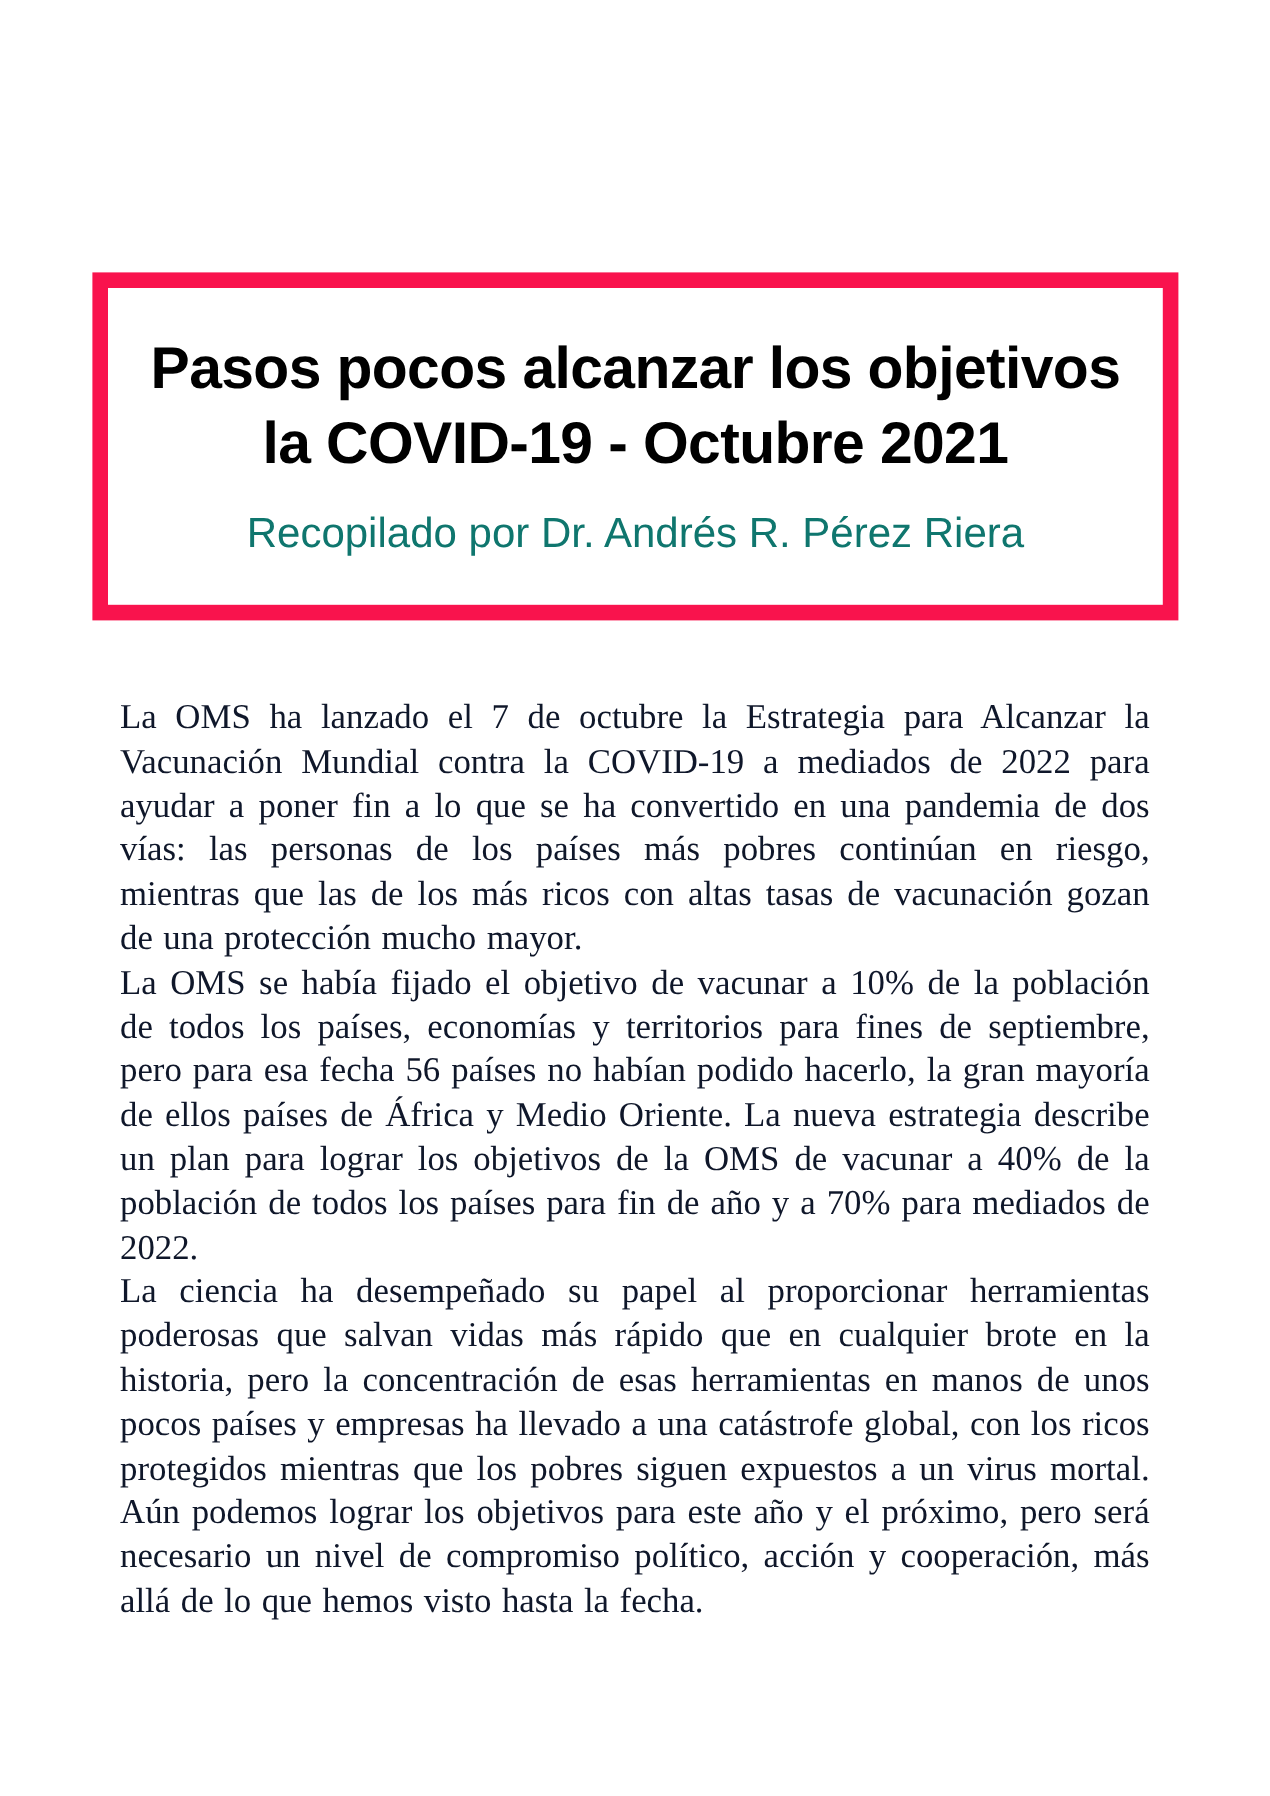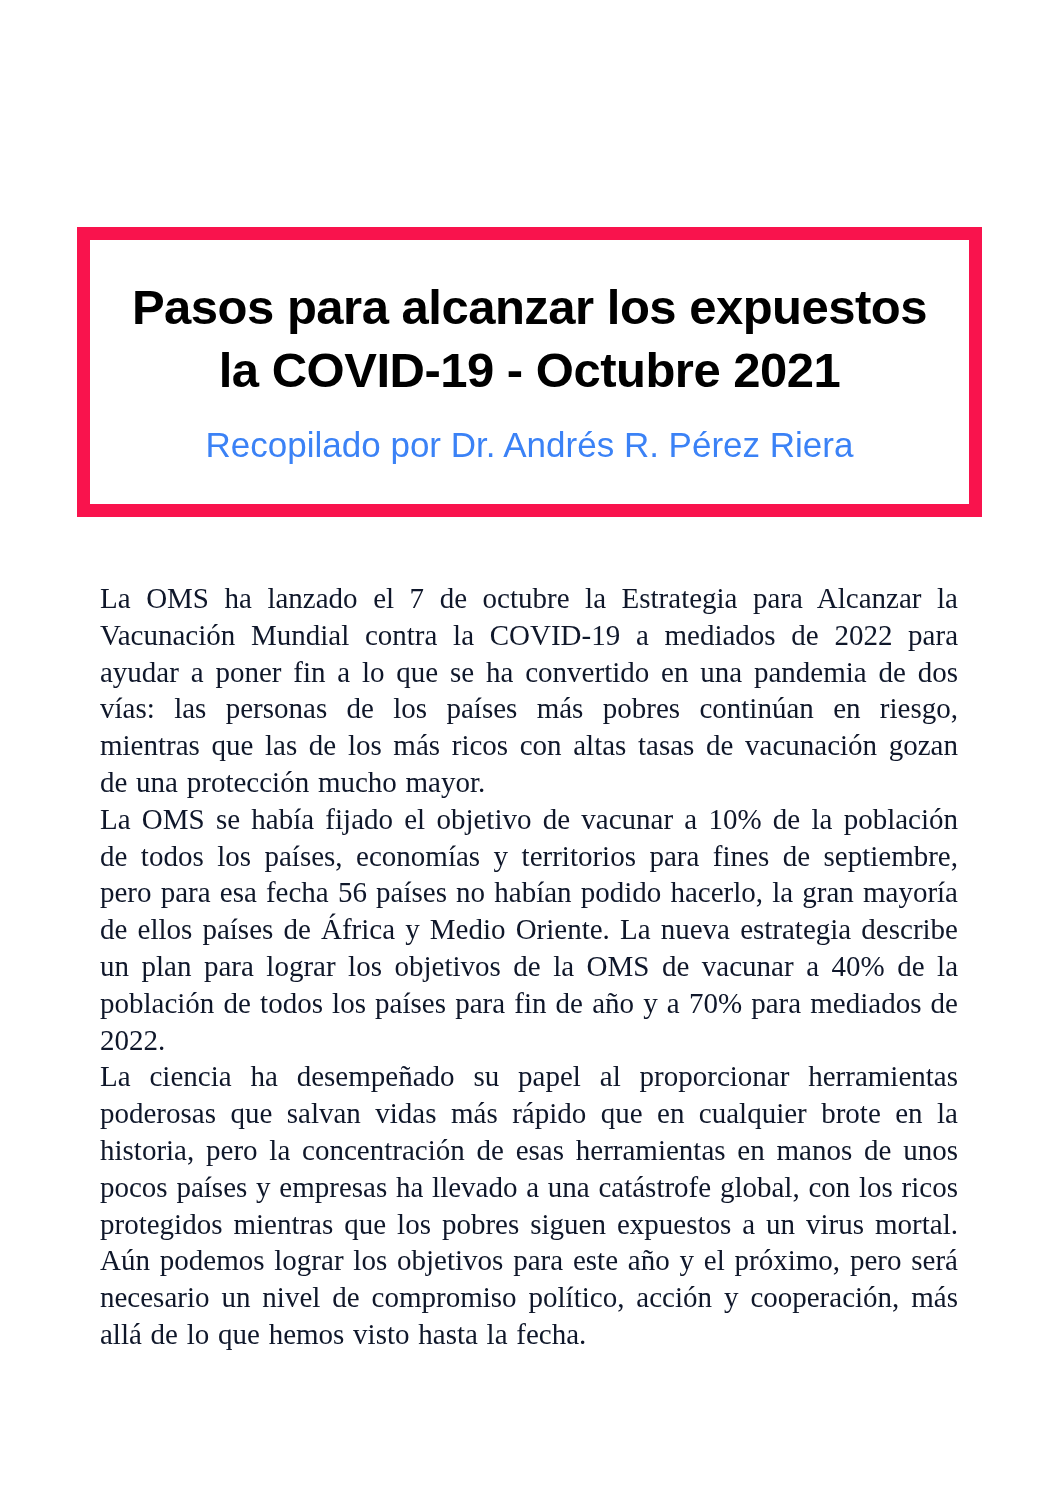--- a/index.html
+++ b/index.html
@@ -43,21 +43,21 @@
     letter-spacing: -0.5px;
     color: #000000;
     white-space: nowrap;
   }
   .subtitle-line {
     font-family: "Liberation Sans", sans-serif;
     font-weight: normal;
     font-size: 35px;
     line-height: 46px;
     margin-top: 20px;
-    color: #3b82f6;
+    color: #0f766e;
     white-space: nowrap;
   }
   .body-text {
     position: absolute;
     left: 100px;
     top: 580px;
     width: 858px;
     font-family: "Liberation Serif", "DejaVu Serif", serif;
     font-size: 29px;
     line-height: 36.8px;
@@ -69,21 +69,21 @@
     padding: 0;
     word-spacing: 1.5px;
   }
 </style>
 </head>
 <body>
 
 <div class="page">
 
   <div class="title-box">
-    <div class="title-line">Pasos para alcanzar los expuestos</div>
+    <div class="title-line">Pasos pocos alcanzar los objetivos</div>
     <div class="title-line">la COVID-19 - Octubre 2021</div>
     <div class="subtitle-line">Recopilado por Dr. Andrés R. Pérez Riera</div>
   </div>
 
   <div class="body-text">
     <p>La OMS ha lanzado el 7 de octubre la Estrategia para Alcanzar la Vacunación Mundial contra la COVID-19 a mediados de 2022 para ayudar a poner fin a lo que se ha convertido en una pandemia de dos vías: las personas de los países más pobres continúan en riesgo, mientras que las de los más ricos con altas tasas de vacunación gozan de una protección mucho mayor.</p>
     <p>La OMS se había fijado el objetivo de vacunar a 10% de la población de todos los países, economías y territorios para fines de septiembre, pero para esa fecha 56 países no habían podido hacerlo, la gran mayoría de ellos países de África y Medio Oriente. La nueva estrategia describe un plan para lograr los objetivos de la OMS de vacunar a 40% de la población de todos los países para fin de año y a 70% para mediados de 2022.</p>
     <p>La ciencia ha desempeñado su papel al proporcionar herramientas poderosas que salvan vidas más rápido que en cualquier brote en la historia, pero la concentración de esas herramientas en manos de unos pocos países y empresas ha llevado a una catástrofe global, con los ricos protegidos mientras que los pobres siguen expuestos a un virus mortal. Aún podemos lograr los objetivos para este año y el próximo, pero será necesario un nivel de compromiso político, acción y cooperación, más allá de lo que hemos visto hasta la fecha.</p>
   </div>
 

